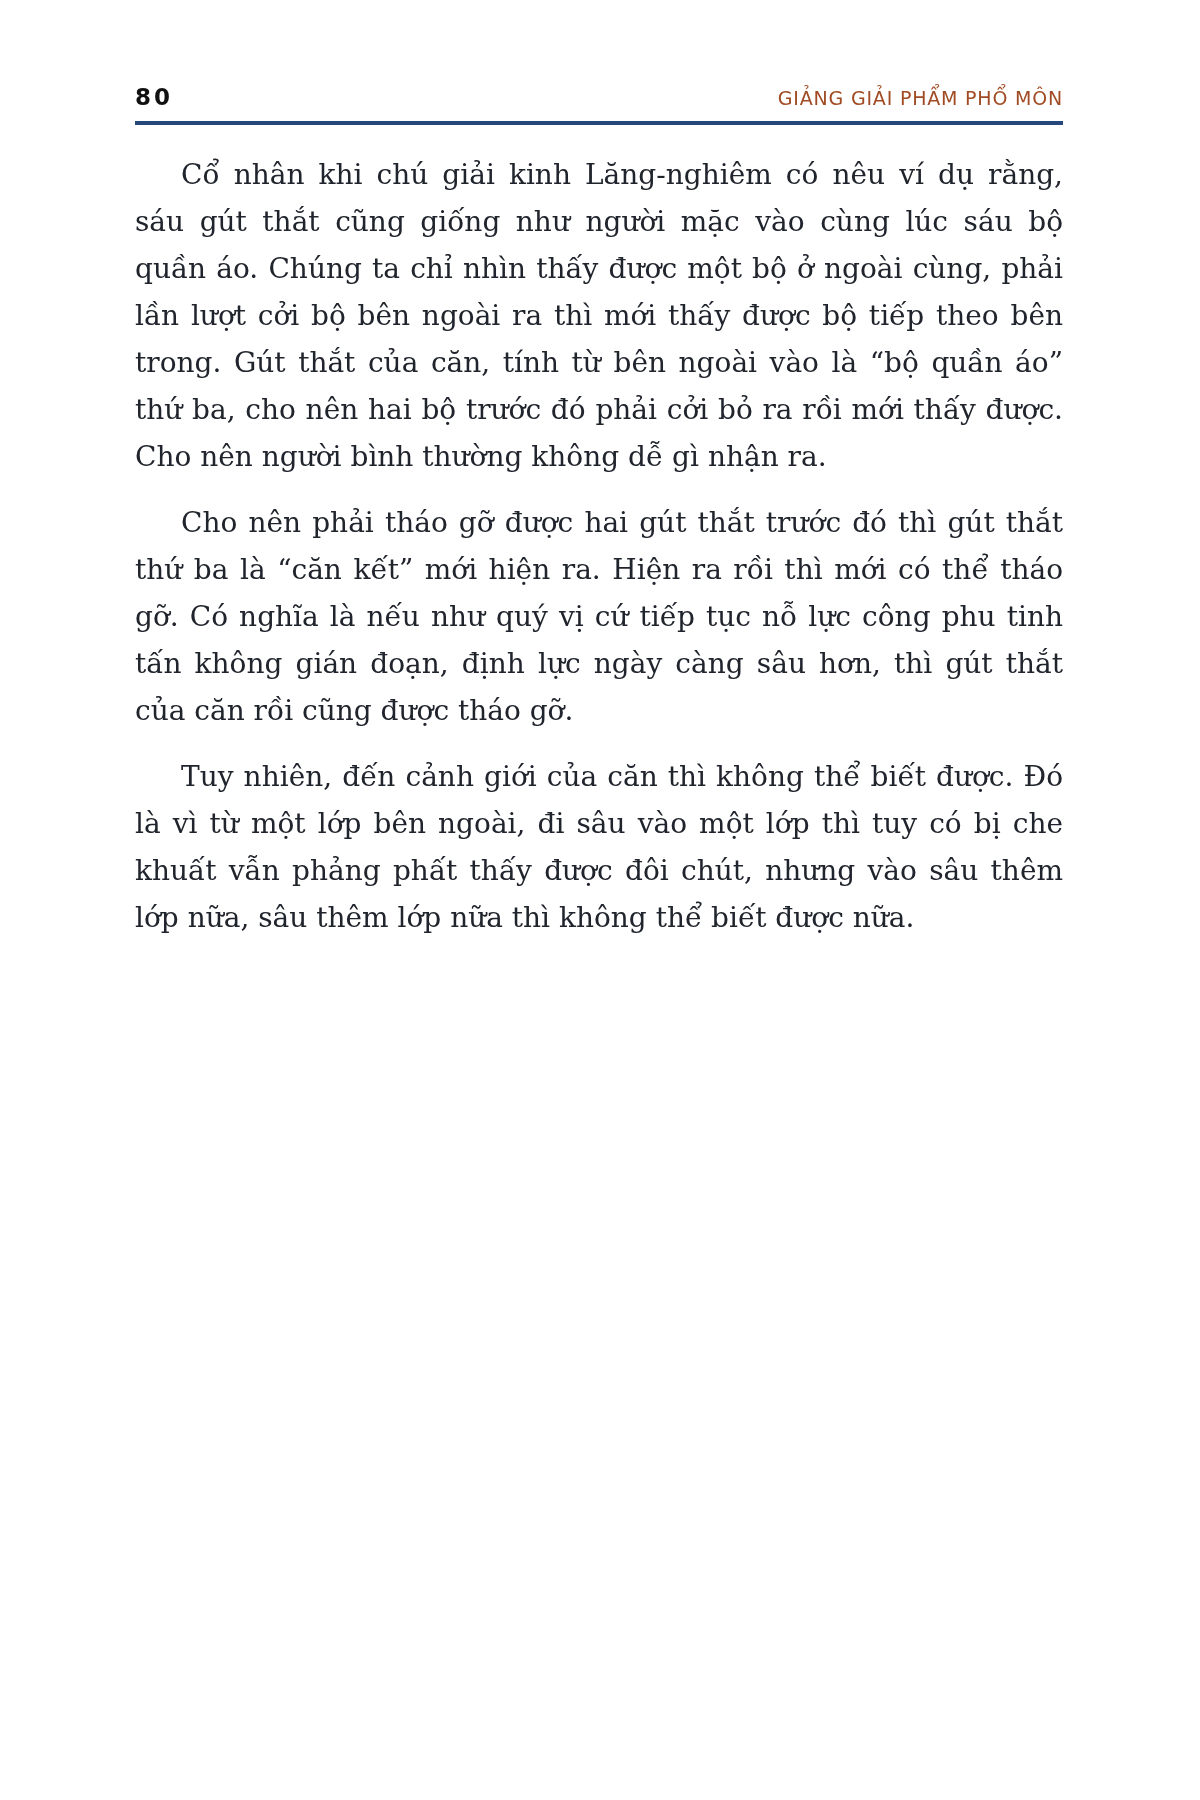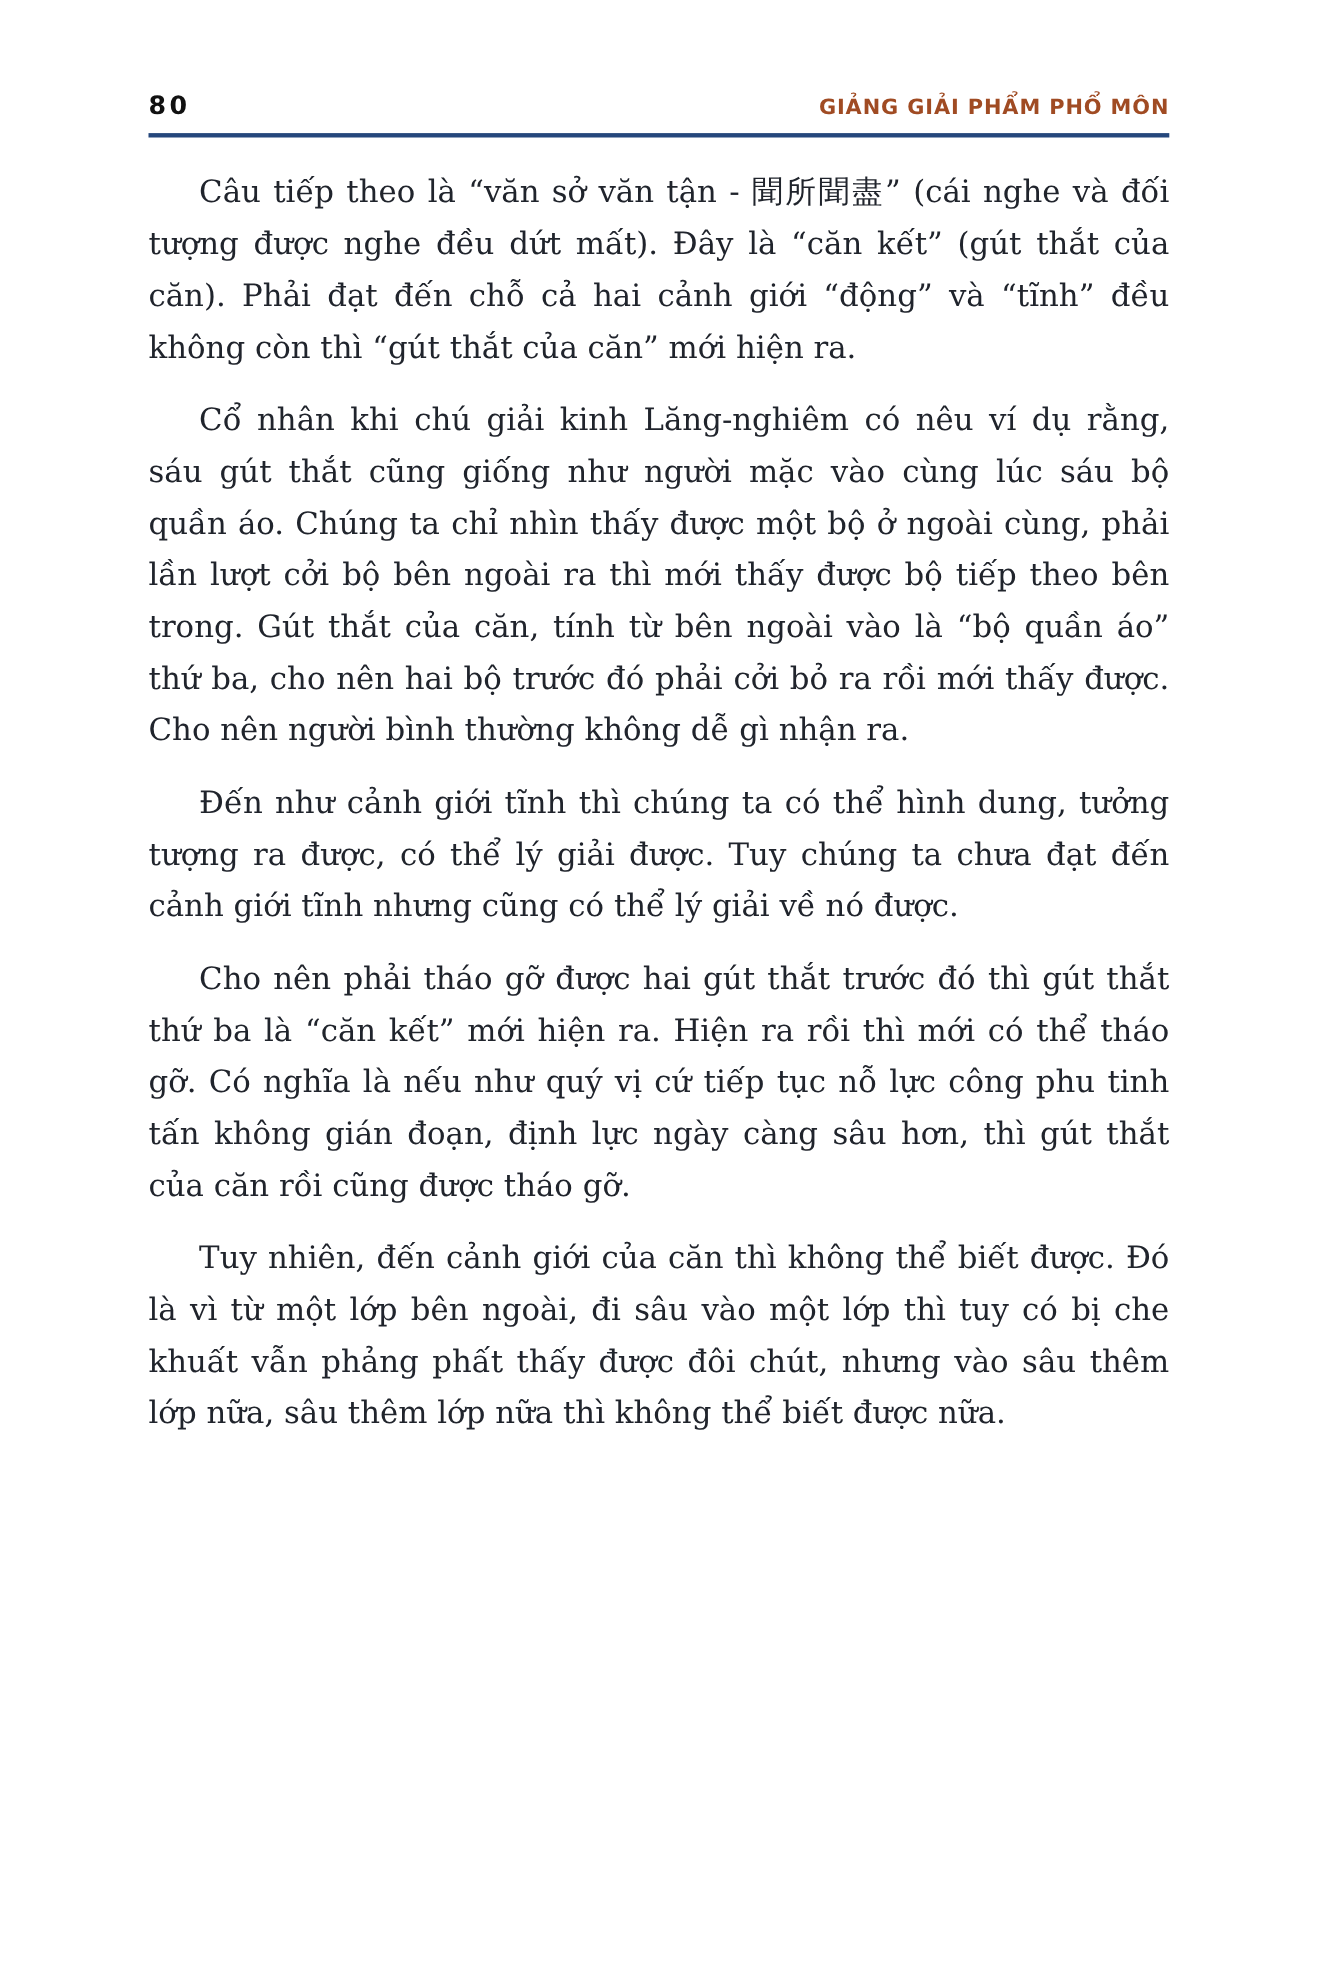--- a/index.html
+++ b/index.html
@@ -32,21 +32,21 @@
   }
   .page-number {
     font-family: "DejaVu Sans", sans-serif;
     font-weight: bold;
     font-size: 23px;
     letter-spacing: 3px;
     color: var(--page-number-color);
   }
   .running-title {
     font-family: "DejaVu Sans", sans-serif;
-    font-weight: bold;
+    font-weight: normal;
     font-size: 19px;
     letter-spacing: 0.8px;
     color: var(--accent-title);
   }
   .header-rule {
     height: 4px;
     background: var(--rule-color);
     margin-top: 11px;
   }
   .page-body {
@@ -66,20 +66,18 @@
 <body>
 
 <div class="page">
   <header class="page-header">
     <span class="page-number">80</span>
     <span class="running-title">GIẢNG GIẢI PHẨM PHỔ MÔN</span>
   </header>
   <div class="header-rule"></div>
   <main class="page-body">
     <div class="paragraphs">
-        <p class="para">Câu tiếp theo là “văn sở văn tận - 聞所聞盡” (cái nghe và đối tượng được nghe đều dứt mất). Đây là “căn kết” (gút thắt của căn). Phải đạt đến chỗ cả hai cảnh giới “động” và “tĩnh” đều không còn thì “gút thắt của căn” mới hiện ra.</p>
         <p class="para">Cổ nhân khi chú giải kinh Lăng-nghiêm có nêu ví dụ rằng, sáu gút thắt cũng giống như người mặc vào cùng lúc sáu bộ quần áo. Chúng ta chỉ nhìn thấy được một bộ ở ngoài cùng, phải lần lượt cởi bộ bên ngoài ra thì mới thấy được bộ tiếp theo bên trong. Gút thắt của căn, tính từ bên ngoài vào là “bộ quần áo” thứ ba, cho nên hai bộ trước đó phải cởi bỏ ra rồi mới thấy được. Cho nên người bình thường không dễ gì nhận ra.</p>
-        <p class="para">Đến như cảnh giới tĩnh thì chúng ta có thể hình dung, tưởng tượng ra được, có thể lý giải được. Tuy chúng ta chưa đạt đến cảnh giới tĩnh nhưng cũng có thể lý giải về nó được.</p>
         <p class="para">Cho nên phải tháo gỡ được hai gút thắt trước đó thì gút thắt thứ ba là “căn kết” mới hiện ra. Hiện ra rồi thì mới có thể tháo gỡ. Có nghĩa là nếu như quý vị cứ tiếp tục nỗ lực công phu tinh tấn không gián đoạn, định lực ngày càng sâu hơn, thì gút thắt của căn rồi cũng được tháo gỡ.</p>
         <p class="para">Tuy nhiên, đến cảnh giới của căn thì không thể biết được. Đó là vì từ một lớp bên ngoài, đi sâu vào một lớp thì tuy có bị che khuất vẫn phảng phất thấy được đôi chút, nhưng vào sâu thêm lớp nữa, sâu thêm lớp nữa thì không thể biết được nữa.</p>
       </div>
   </main>
 </div>
 
 </body></html>

